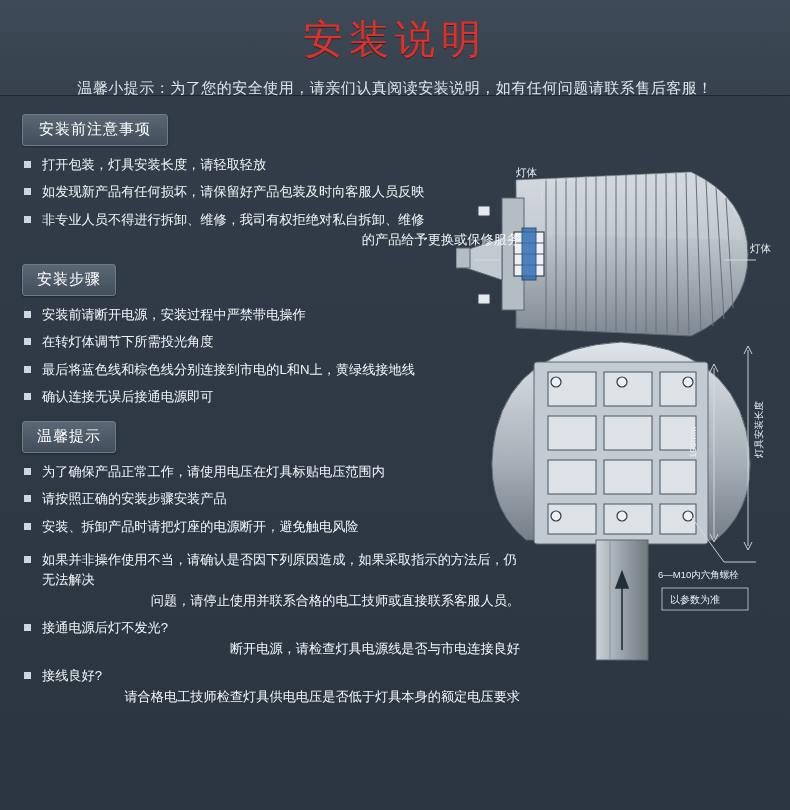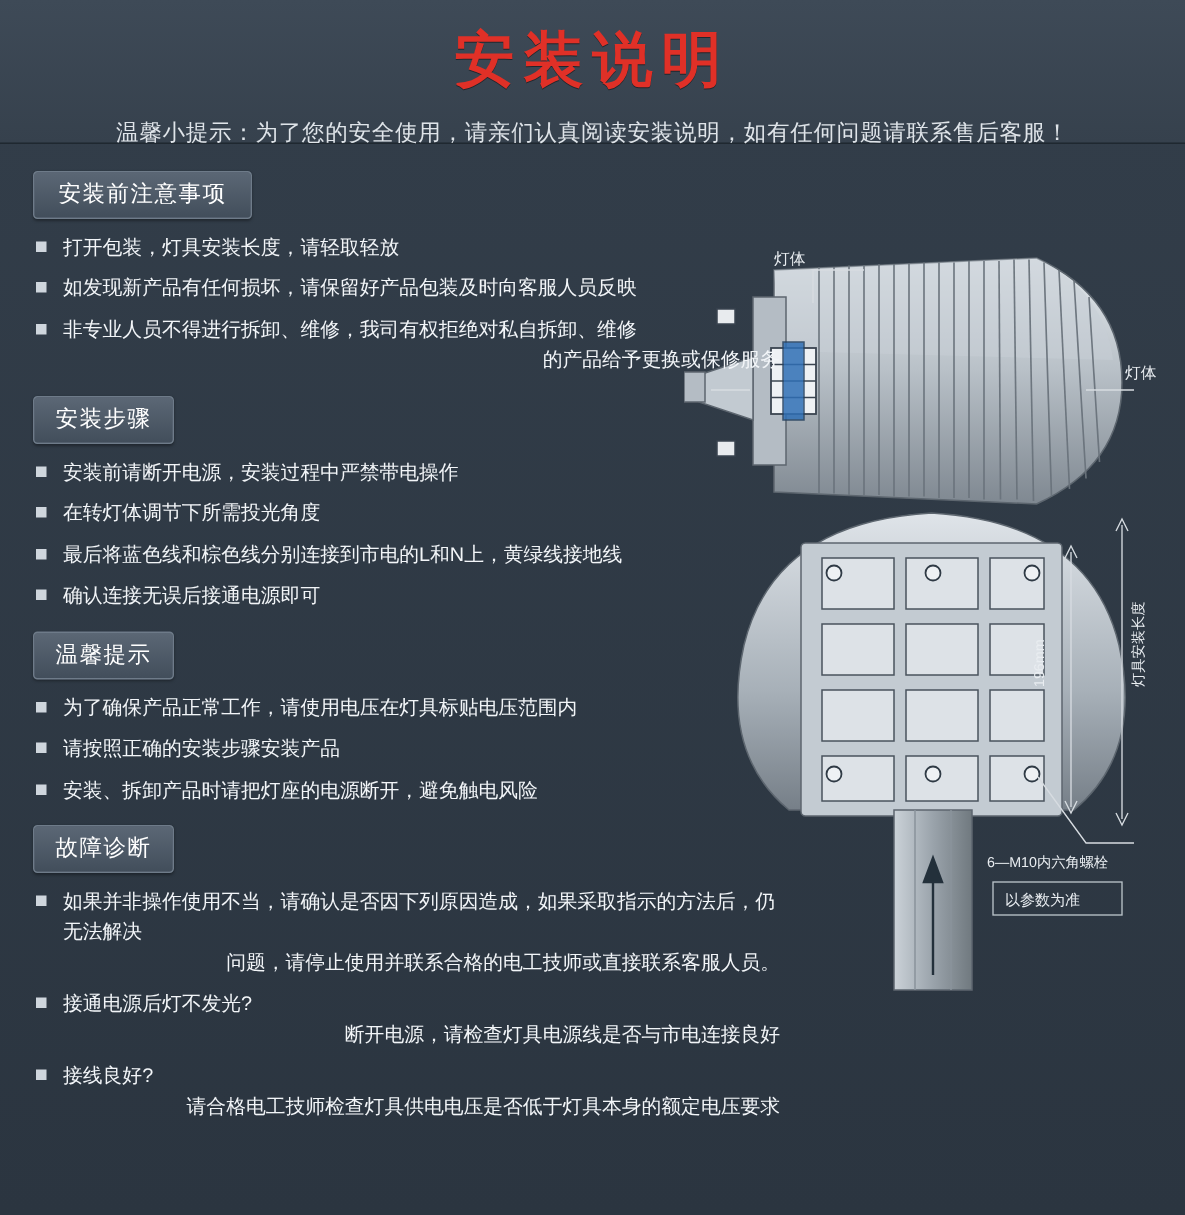--- a/index.html
+++ b/index.html
@@ -24,21 +24,21 @@
   .header {
     position: relative;
     height: 96px;
     background: linear-gradient(180deg, #3e4a57 0%, #36414d 100%);
     border-bottom: 1px solid #1f2830;
     text-align: center;
   }
   .header-title {
     padding-top: 12px;
     font-size: 40px;
-    font-weight: bold;
+    font-weight: normal;
     color: #e03027;
     letter-spacing: 6px;
     text-shadow: 0 1px 0 rgba(0,0,0,.45);
   }
   .header-sub {
     margin-top: 12px;
     font-size: 15px;
     color: #dfe4e9;
     letter-spacing: .5px;
   }
@@ -291,21 +291,20 @@
       <div class="section">
         <div class="section-title">温馨提示</div>
         <ul class="items">
           <li><span>为了确保产品正常工作，请使用电压在灯具标贴电压范围内</span></li>
           <li><span>请按照正确的安装步骤安装产品</span></li>
           <li><span>安装、拆卸产品时请把灯座的电源断开，避免触电风险</span></li>
         </ul>
       </div>
 
       <div class="section">
-        <div class="section-title">故障诊断</div>
         <ul class="items">
           <li>
             <span>如果并非操作使用不当，请确认是否因下列原因造成，如果采取指示的方法后，仍无法解决</span>
             <span class="sub">问题，请停止使用并联系合格的电工技师或直接联系客服人员。</span>
           </li>
           <li>
             <span>接通电源后灯不发光?</span>
             <span class="sub">断开电源，请检查灯具电源线是否与市电连接良好</span>
           </li>
           <li>

